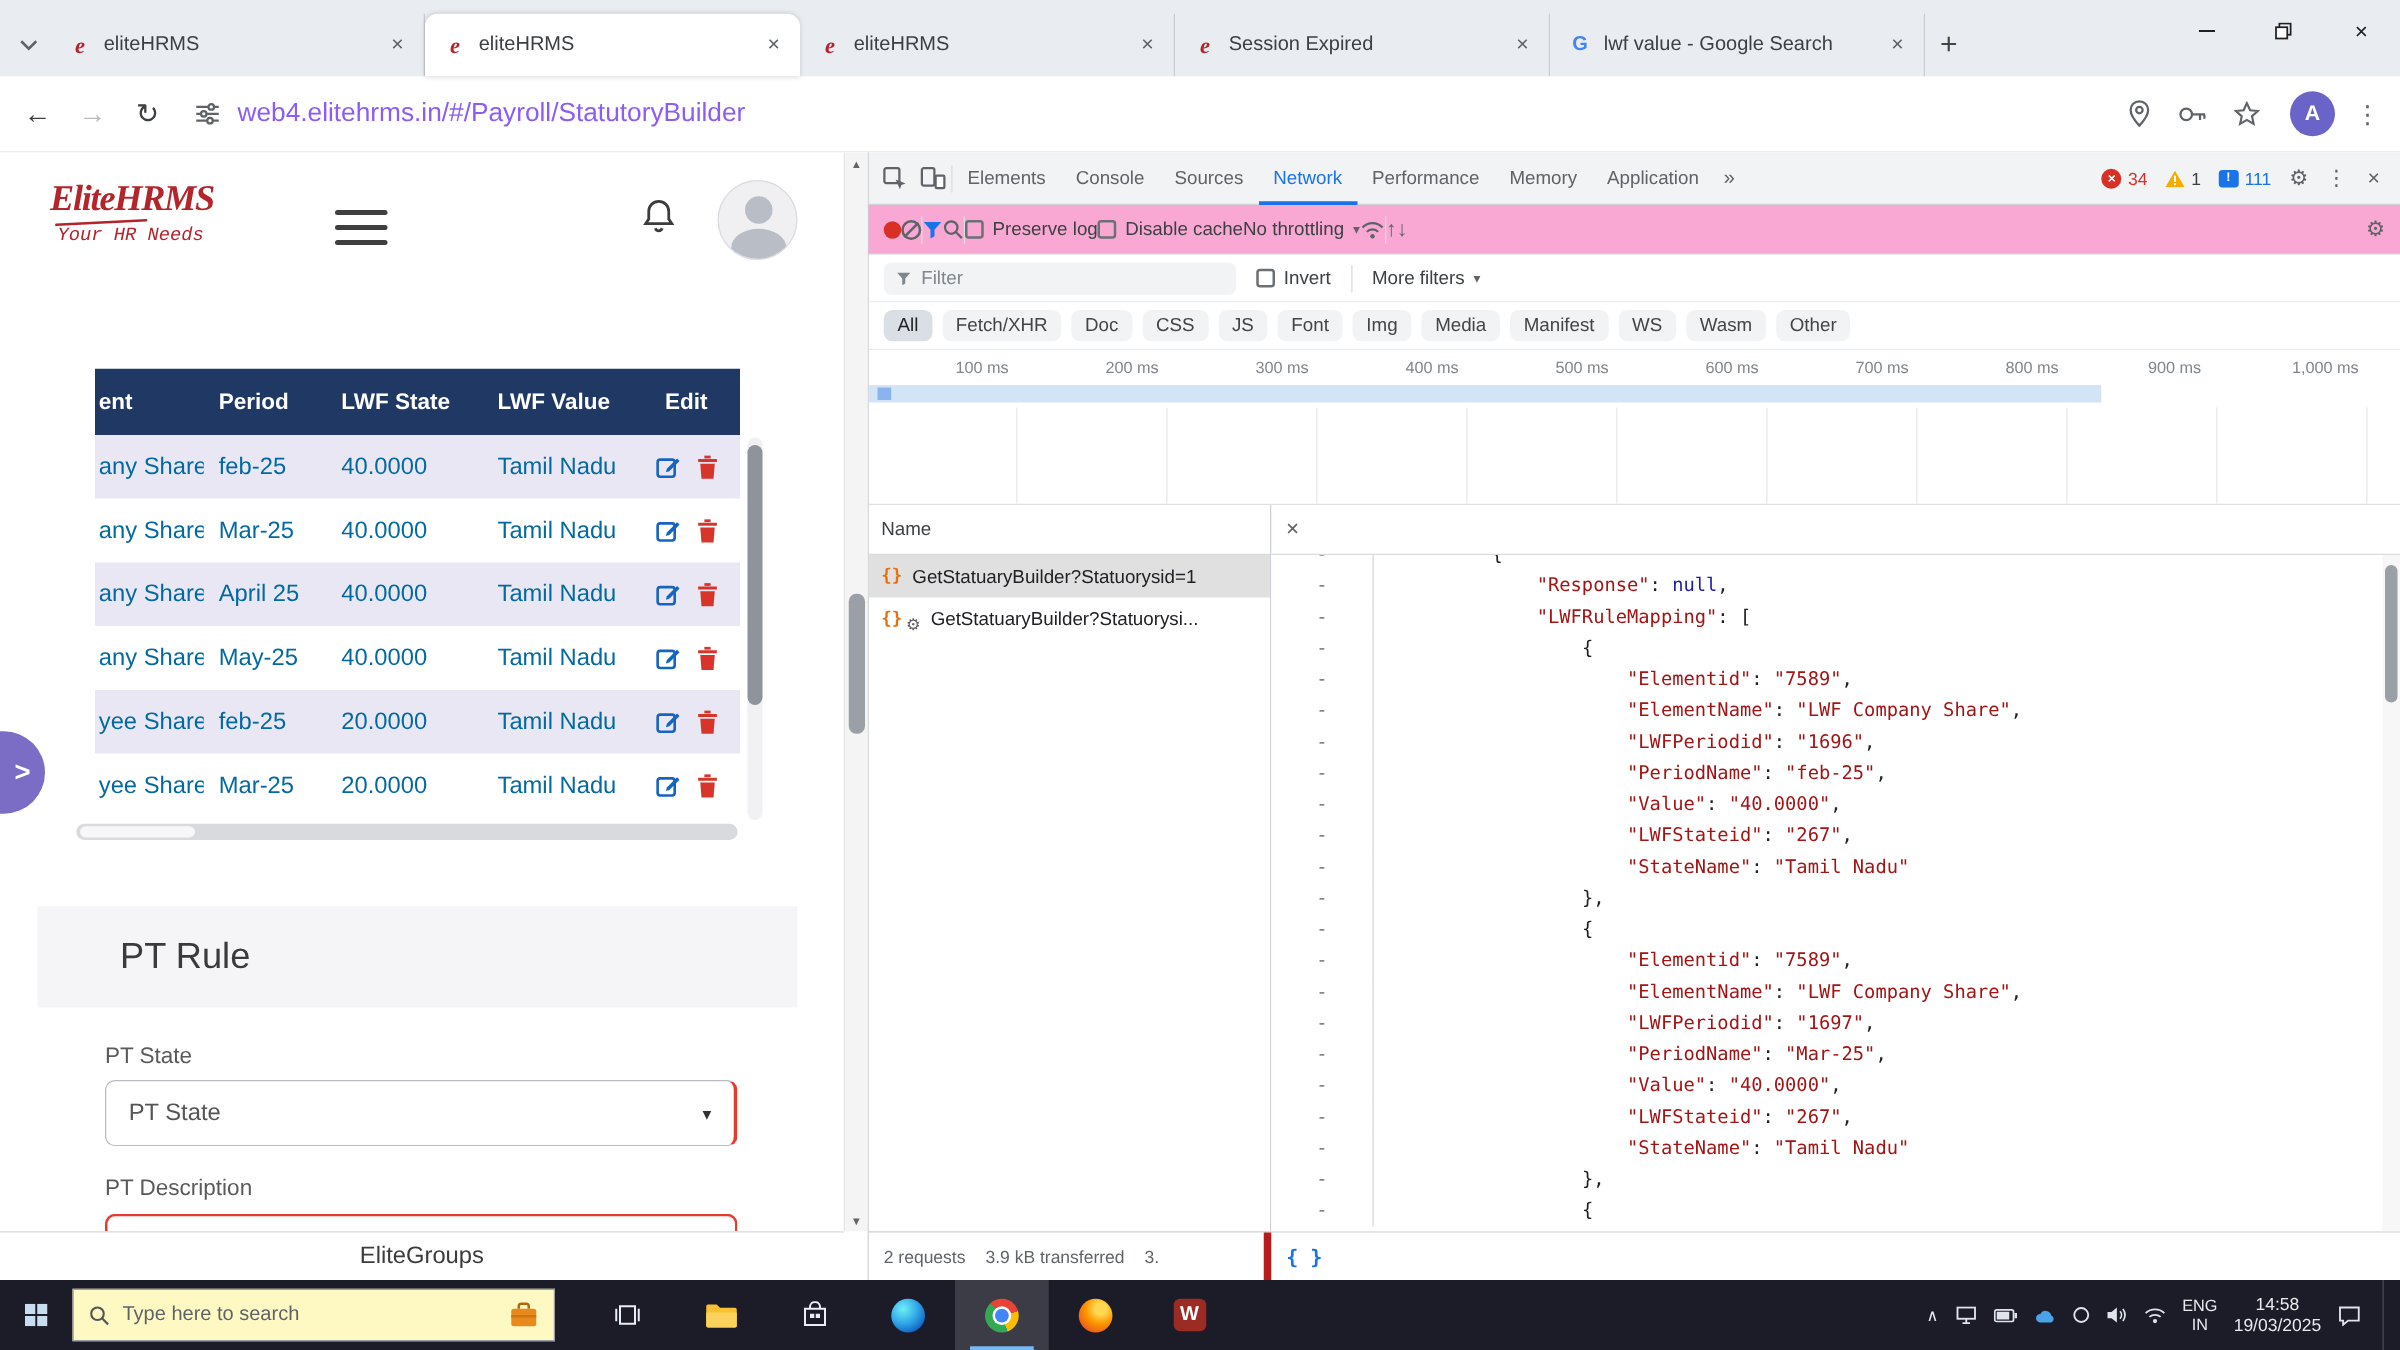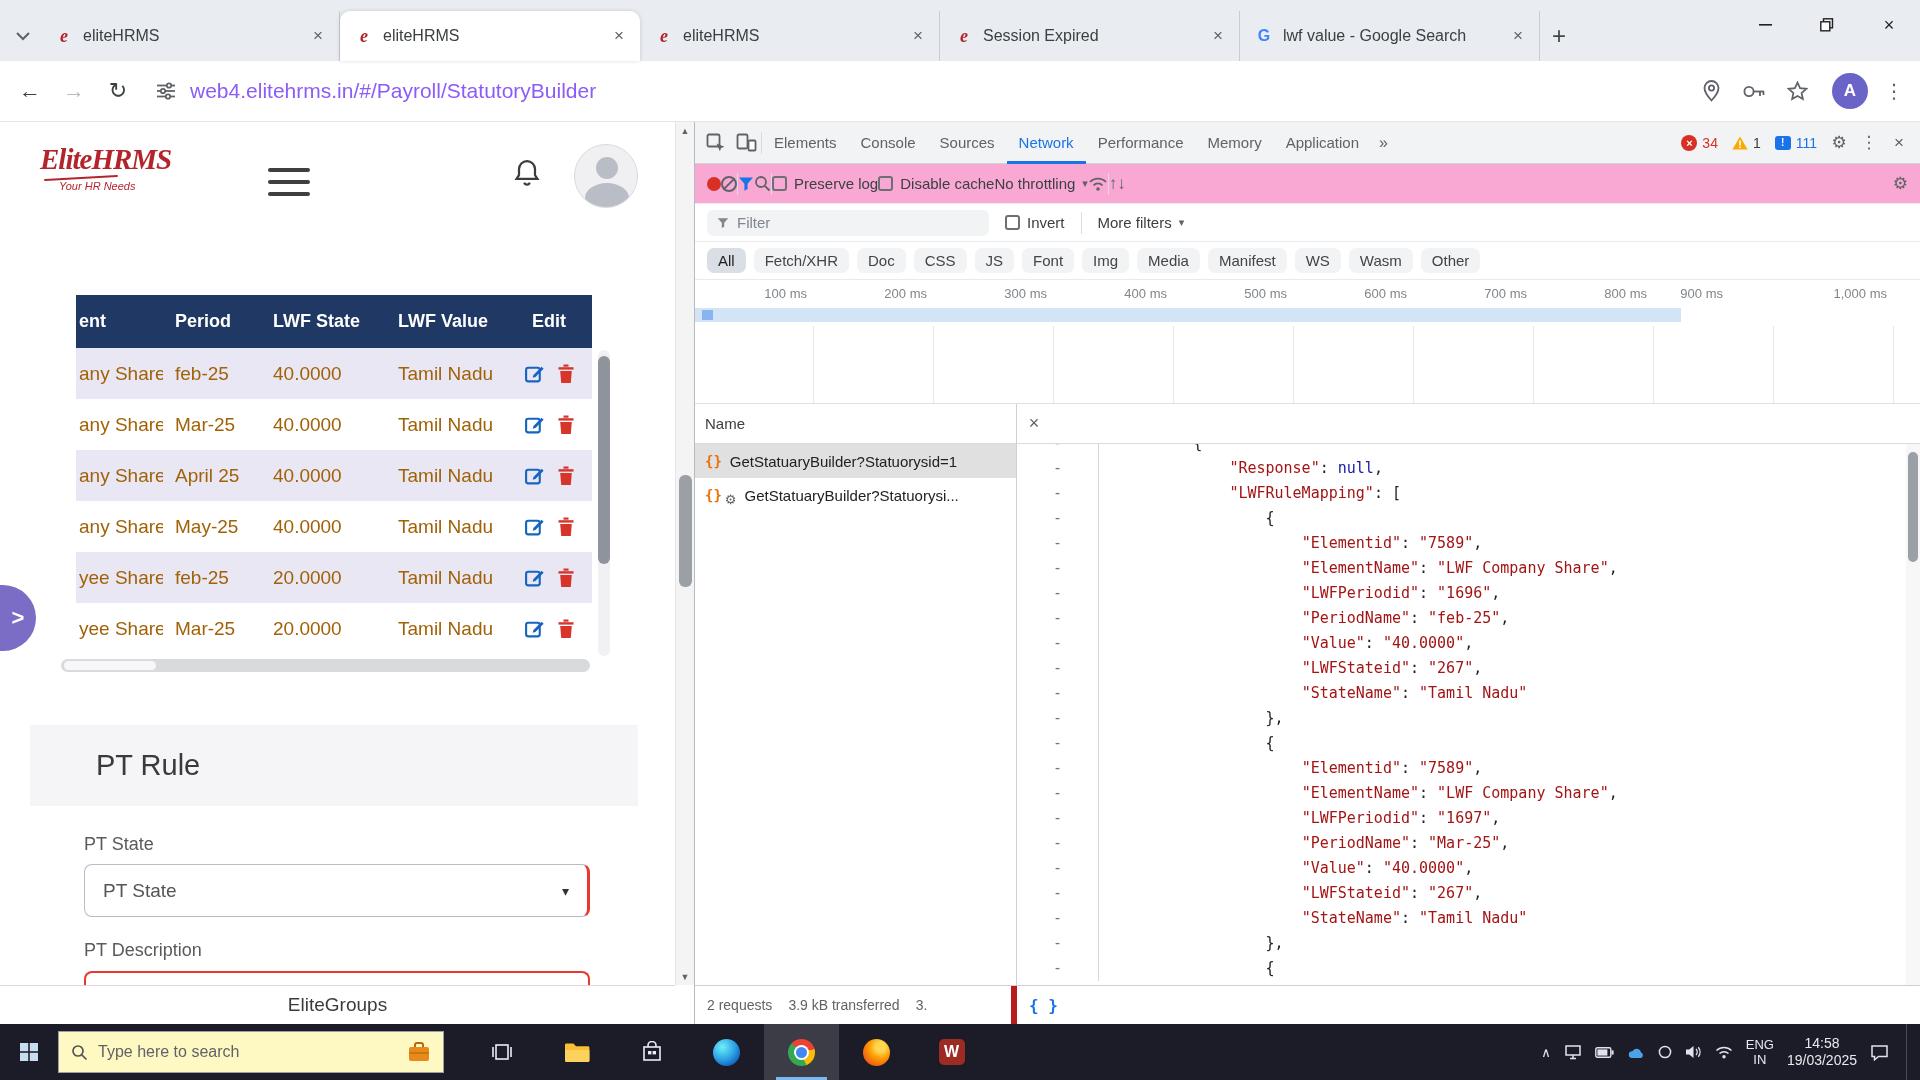--- a/index.html
+++ b/index.html
@@ -33,38 +33,38 @@
 .kebab{font-size:20px;color:#5f6368}
 
 
 .content{flex:1;display:flex;min-height:0}
 .app-pane{width:694px;position:relative;background:#fff;overflow:hidden;flex:none}
 
 
 .logo{position:absolute;left:40px;top:22px;width:130px}
 .logo-title{font-family:"Liberation Serif",serif;font-style:italic;font-weight:bold;font-size:29px;color:var(--brand-red,#b3252b);line-height:30px;letter-spacing:-1px}
 .logo-underline{height:2px;background:var(--brand-red,#b3252b);width:74px;margin:3px 0 1px 4px;border-radius:2px;transform:rotate(-3deg)}
-.logo-tag{font-family:Liberation Sans, sans-serif;font-style:italic;font-size:11px;color:var(--brand-red,#b3252b);margin-left:19px}
+.logo-tag{font-family:Liberation Mono, monospace;font-style:italic;font-size:15px;color:var(--brand-red,#b3252b);margin-left:6px}
 .hamburger{position:absolute;left:268px;top:46px;width:42px}
 .hamburger .bar{height:4px;background:#3f3f3f;margin-bottom:8px;border-radius:2px}
 .bell{position:absolute;left:512px;top:36px}
 .user-avatar{position:absolute;left:574px;top:22px;width:64px;height:64px;border-radius:50%;background:#f0f0f3;border:1px solid #d9d9df;overflow:hidden}
 .user-avatar::before{content:"";position:absolute;left:21px;top:12px;width:22px;height:22px;border-radius:50%;background:#b9bdc6}
 .user-avatar::after{content:"";position:absolute;left:10px;top:38px;width:44px;height:30px;border-radius:50%;background:#b9bdc6}
 
 
 .hrms-table{position:absolute;left:76px;top:173px;width:516px}
 .thead{display:flex;height:53px;background:var(--table-header,#203864);color:#fff;font-weight:bold;font-size:18px;align-items:center}
 .hcell,.tcell{flex:none;display:flex;align-items:center;overflow:hidden;white-space:nowrap;height:100%}
 .c0{width:87px;padding-left:3px}
 .c1{width:98px;padding-left:12px}
 .c2{width:125px;padding-left:12px}
 .c3{width:120px;padding-left:12px}
 .c4{width:86px;justify-content:center;gap:12px;padding:0}
-.trow{display:flex;height:51px;font-size:19px;color:#a16207;background:#fff}
+.trow{display:flex;height:51px;font-size:19px;color:#0369a1;background:#fff}
 .trow.striped{background:var(--stripe,#eae7f5)}
 .act{display:flex;align-items:center}
 .tbl-vsb{position:absolute;left:598px;top:228px;width:12px;height:306px;background:#f1f1f4;border-radius:6px}
 .tbl-vsb-thumb{position:absolute;left:0;top:6px;width:12px;height:208px;background:#8f939c;border-radius:6px}
 .tbl-hsb{position:absolute;left:61px;top:537px;width:529px;height:13px;background:#d9dade;border-radius:7px}
 .tbl-hsb-thumb{position:absolute;left:3px;top:2px;width:92px;height:9px;background:#f7f7f9;border-radius:5px}
 .side-chevron{position:absolute;left:0;top:463px;width:36px;height:66px;background:var(--accent-purple,#7b6cc5);border-radius:0 33px 33px 0;display:flex;align-items:center;justify-content:center;color:#fff;font-size:22px;font-weight:bold}
 
 
 .pt-head{position:absolute;left:30px;top:603px;width:608px;height:81px;background:#f5f5f7;display:flex;align-items:center;padding-left:66px;font-size:29px;color:#3a3a3a}
@@ -579,21 +579,21 @@
             <span class="tl-label" style="left: 376px;">400 ms</span>
             <div class="tl-line" style="left: 478px;"></div>
             <span class="tl-label" style="left: 496px;">500 ms</span>
             <div class="tl-line" style="left: 598px;"></div>
             <span class="tl-label" style="left: 616px;">600 ms</span>
             <div class="tl-line" style="left: 718px;"></div>
             <span class="tl-label" style="left: 736px;">700 ms</span>
             <div class="tl-line" style="left: 838px;"></div>
             <span class="tl-label" style="left: 856px;">800 ms</span>
             <div class="tl-line" style="left: 958px;"></div>
-            <span class="tl-label" style="left: 932px;">900 ms</span>
+            <span class="tl-label" style="left: 970px;">900 ms</span>
             <div class="tl-line" style="left: 1078px;"></div>
             <span class="tl-label" style="left: 1096px;">1,000 ms</span>
             <div class="tl-line" style="left: 1198px;"></div>
           </div>
 
         <div class="dt-split">
           <div class="req-panel">
             <div class="req-head">
                 <span>Name</span>
               </div>

